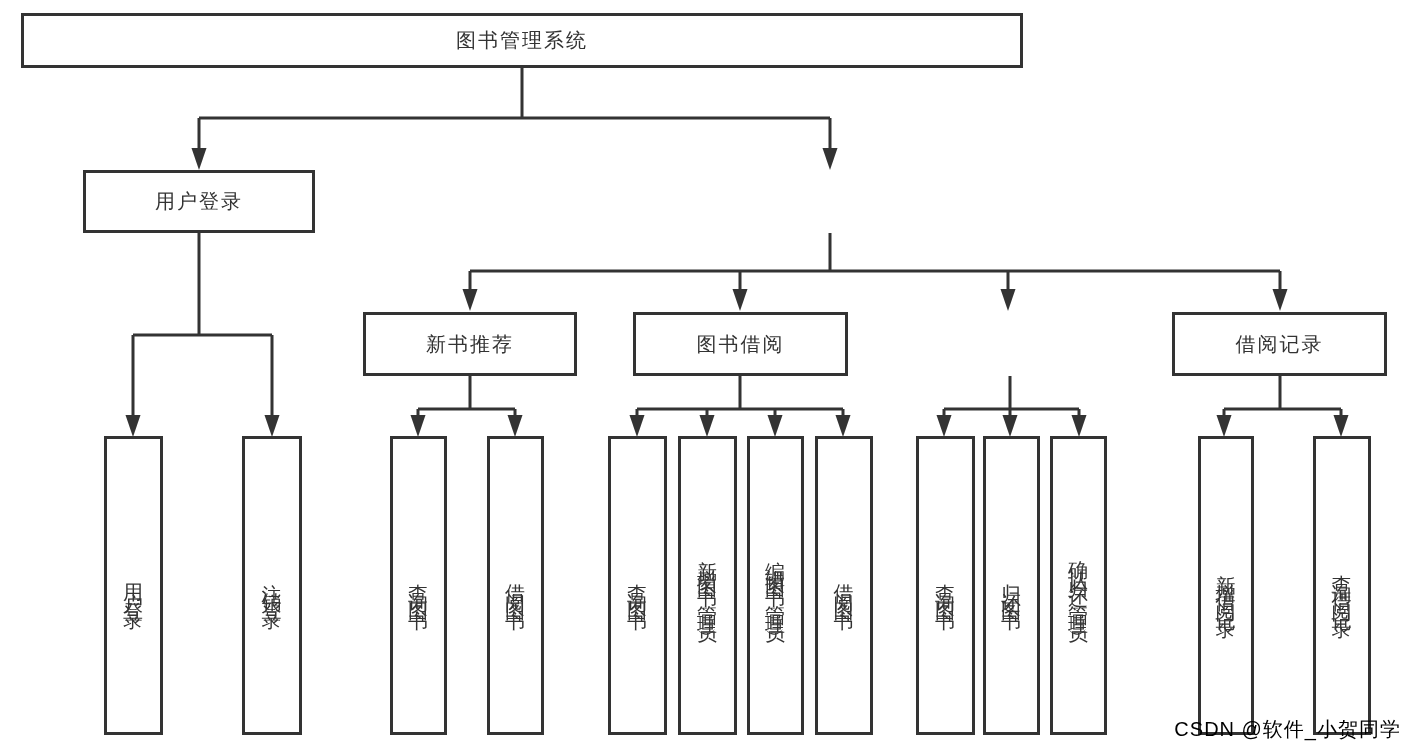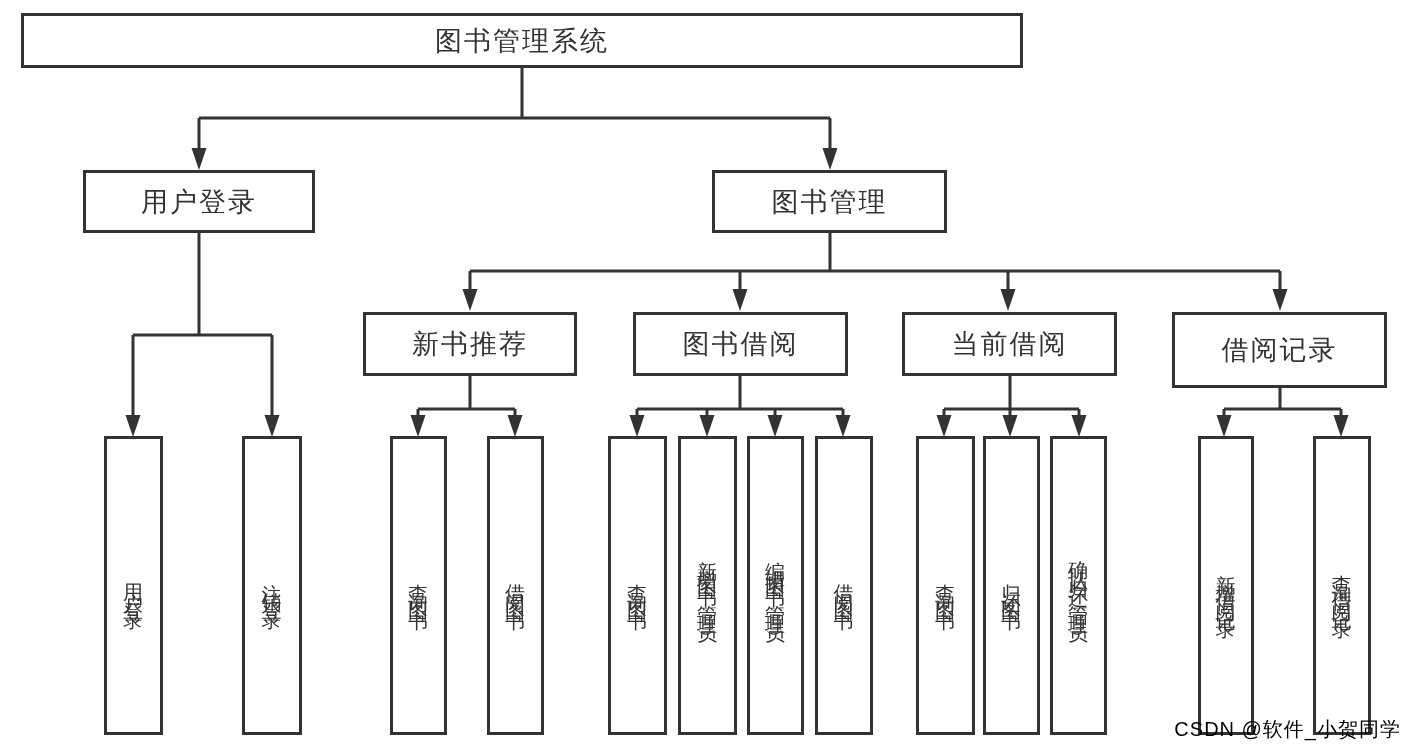--- a/index.html
+++ b/index.html
@@ -5,36 +5,36 @@
   html,body{margin:0;padding:0;background:#ffffff;}
   .canvas{
     position:relative;width:1405px;height:747px;background:#ffffff;overflow:hidden;
     font-family:"Liberation Sans","DejaVu Sans",sans-serif;color:#333333;
   }
   svg.wires{position:absolute;left:0;top:0;width:1405px;height:747px;z-index:1;}
   .node{
     position:absolute;box-sizing:border-box;border:3px solid #333333;background:#ffffff;
     display:flex;align-items:center;justify-content:center;z-index:2;
   }
-  .node .label{font-size:27px;letter-spacing:2px;white-space:nowrap;}
+  .node .label{font-size:20px;letter-spacing:2px;white-space:nowrap;}
   .v{top:436px;height:299px;}
   .v .label{
     writing-mode:vertical-rl;text-orientation:mixed;
     font-size:20px;letter-spacing:9px;line-height:1;white-space:nowrap;
   }
   
   .b-root{left:21px;top:13px;width:1002px;height:55px;}
   
   .b-user-login{left:83px;top:170px;width:232px;height:63px;}
   .b-book-mgmt{left:712px;top:170px;width:235px;height:63px;}
   
   .b-new-rec{left:363px;top:312px;width:214px;height:64px;}
   .b-borrowing{left:633px;top:312px;width:215px;height:64px;}
   .b-current{left:902px;top:312px;width:215px;height:64px;}
-  .b-records{left:1172px;top:312px;width:215px;height:76px;}
+  .b-records{left:1172px;top:312px;width:215px;height:64px;}
   
   .l1{left:104px;width:59px;}
   .l2{left:242px;width:60px;}
   .l3{left:390px;width:57px;}
   .l4{left:487px;width:57px;}
   .l5{left:608px;width:59px;}
   .l6{left:678px;width:59px;}
   .l7{left:747px;width:57px;}
   .l8{left:815px;width:58px;}
   .l9{left:916px;width:59px;}
@@ -102,32 +102,26 @@
     </g>
   </svg>
 
   <div class="node b-root">
     <span class="label">图书管理系统</span>
   </div>
 
   <div class="node b-user-login">
     <span class="label">用户登录</span>
   </div>
-  <div class="node b-book-mgmt">
-    <span class="label">图书管理</span>
-  </div>
 
   <div class="node b-borrowing">
     <span class="label">图书借阅</span>
   </div>
   <div class="node b-new-rec">
     <span class="label">新书推荐</span>
-  </div>
-  <div class="node b-current">
-    <span class="label">当前借阅</span>
   </div>
   <div class="node b-records">
     <span class="label">借阅记录</span>
   </div>
 
   <div class="node v l1">
     <span class="label">用户登录</span>
   </div>
   <div class="node v l2">
     <span class="label">注销登录</span>

